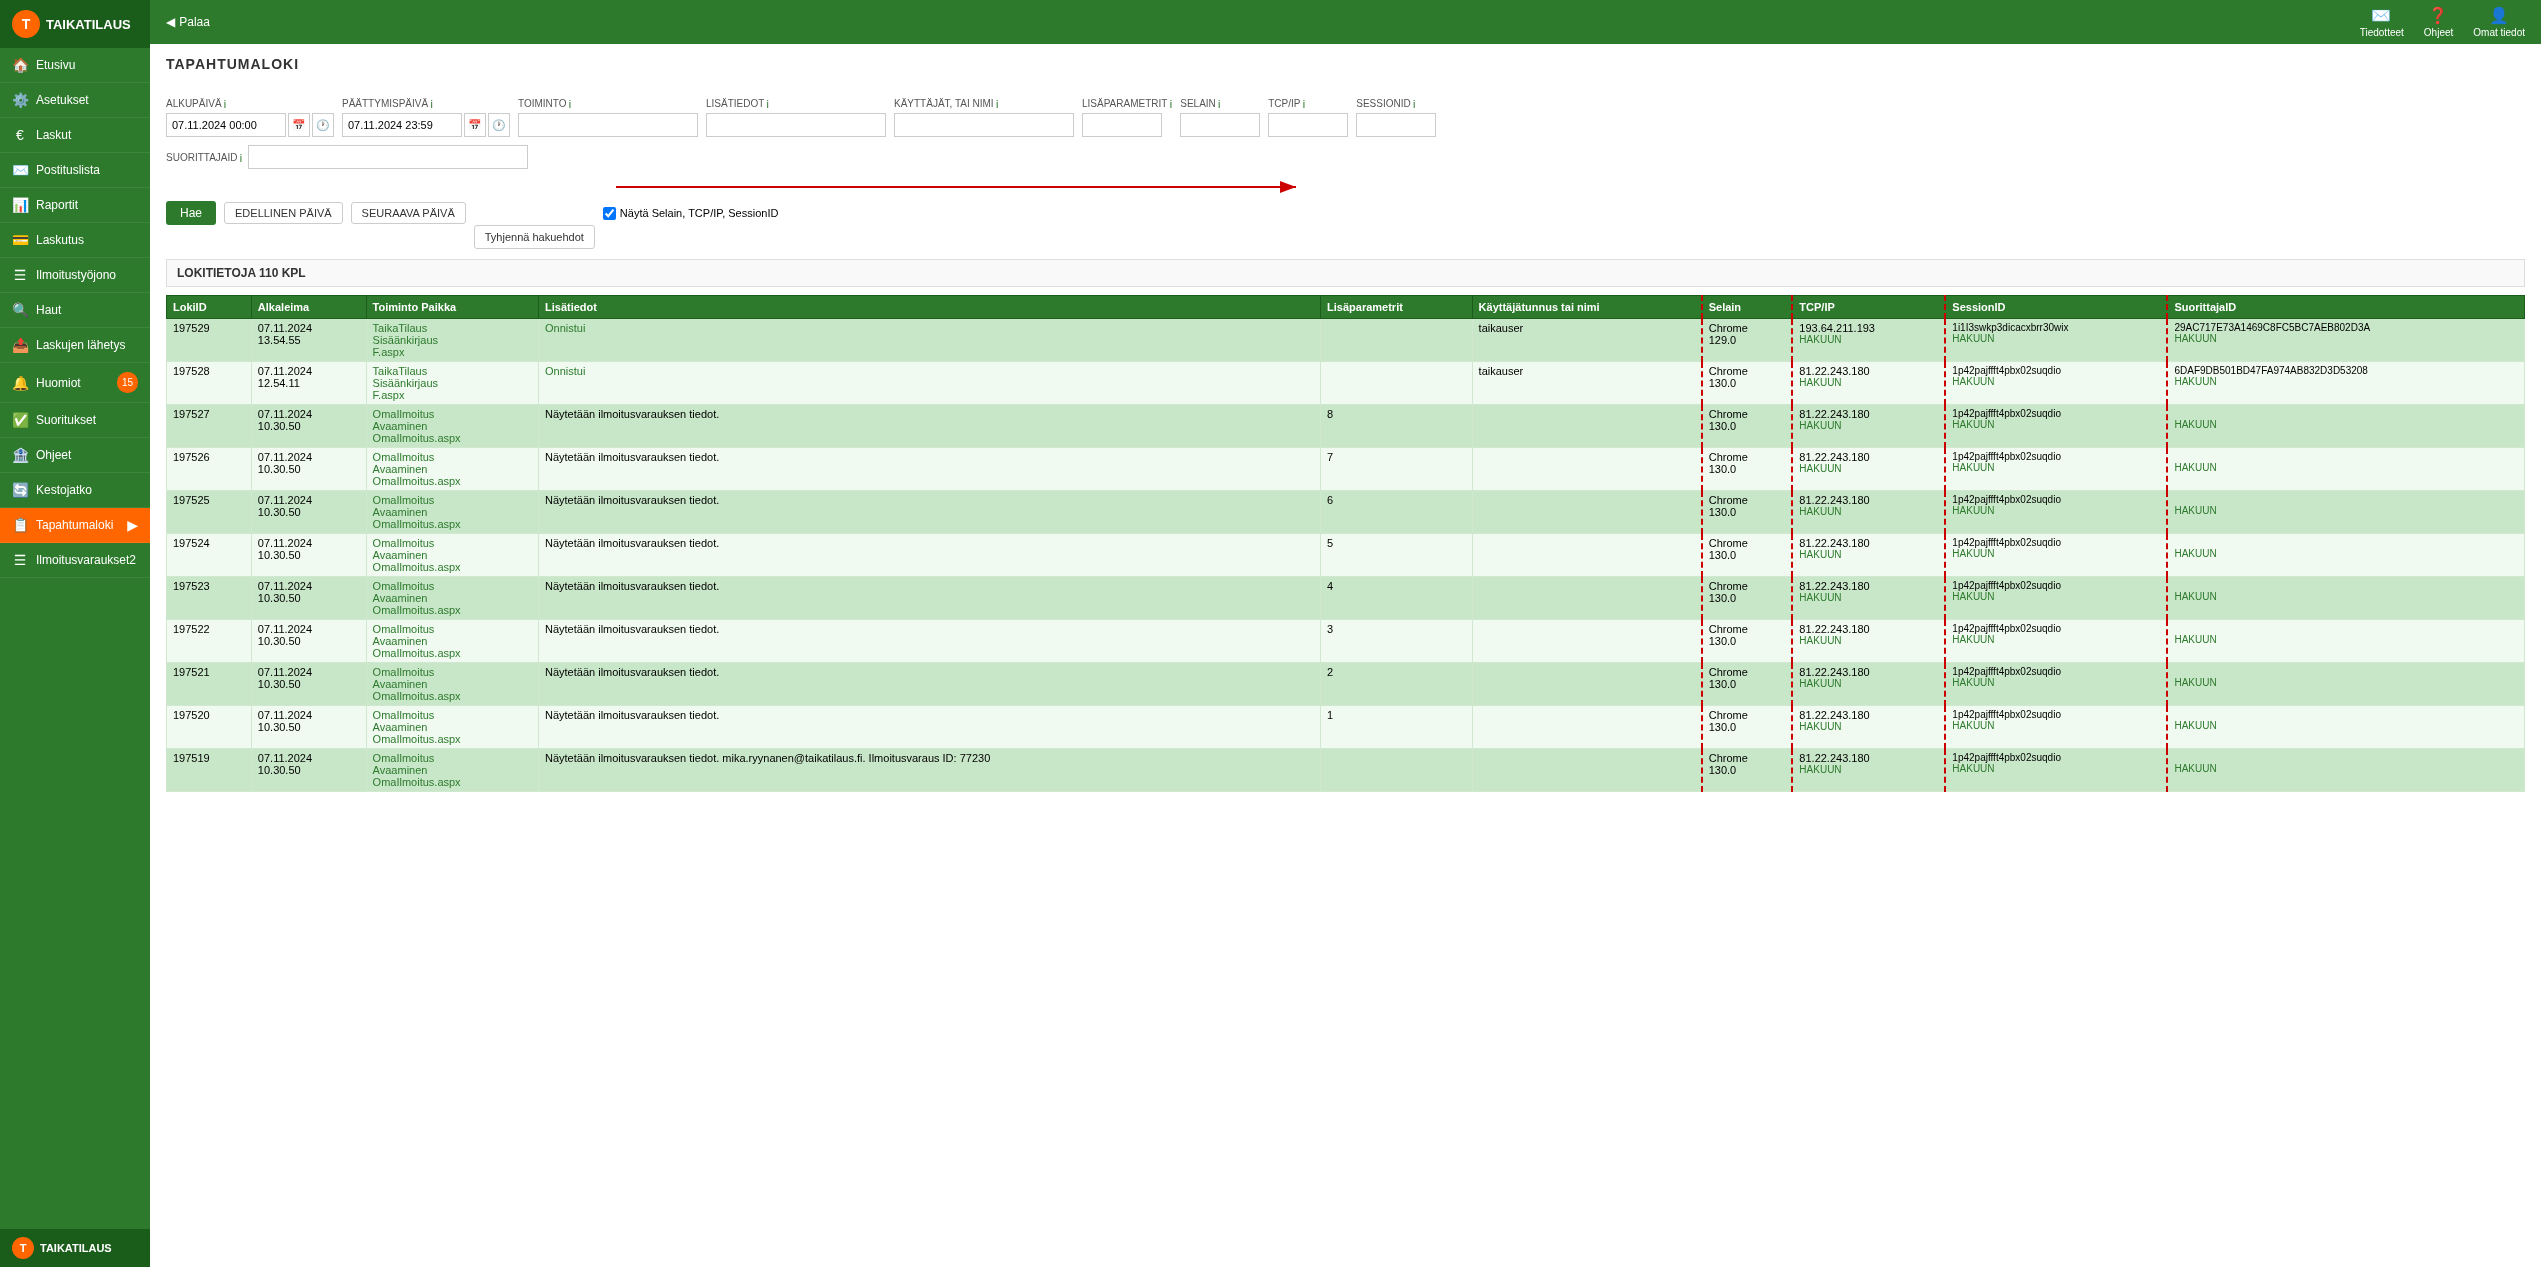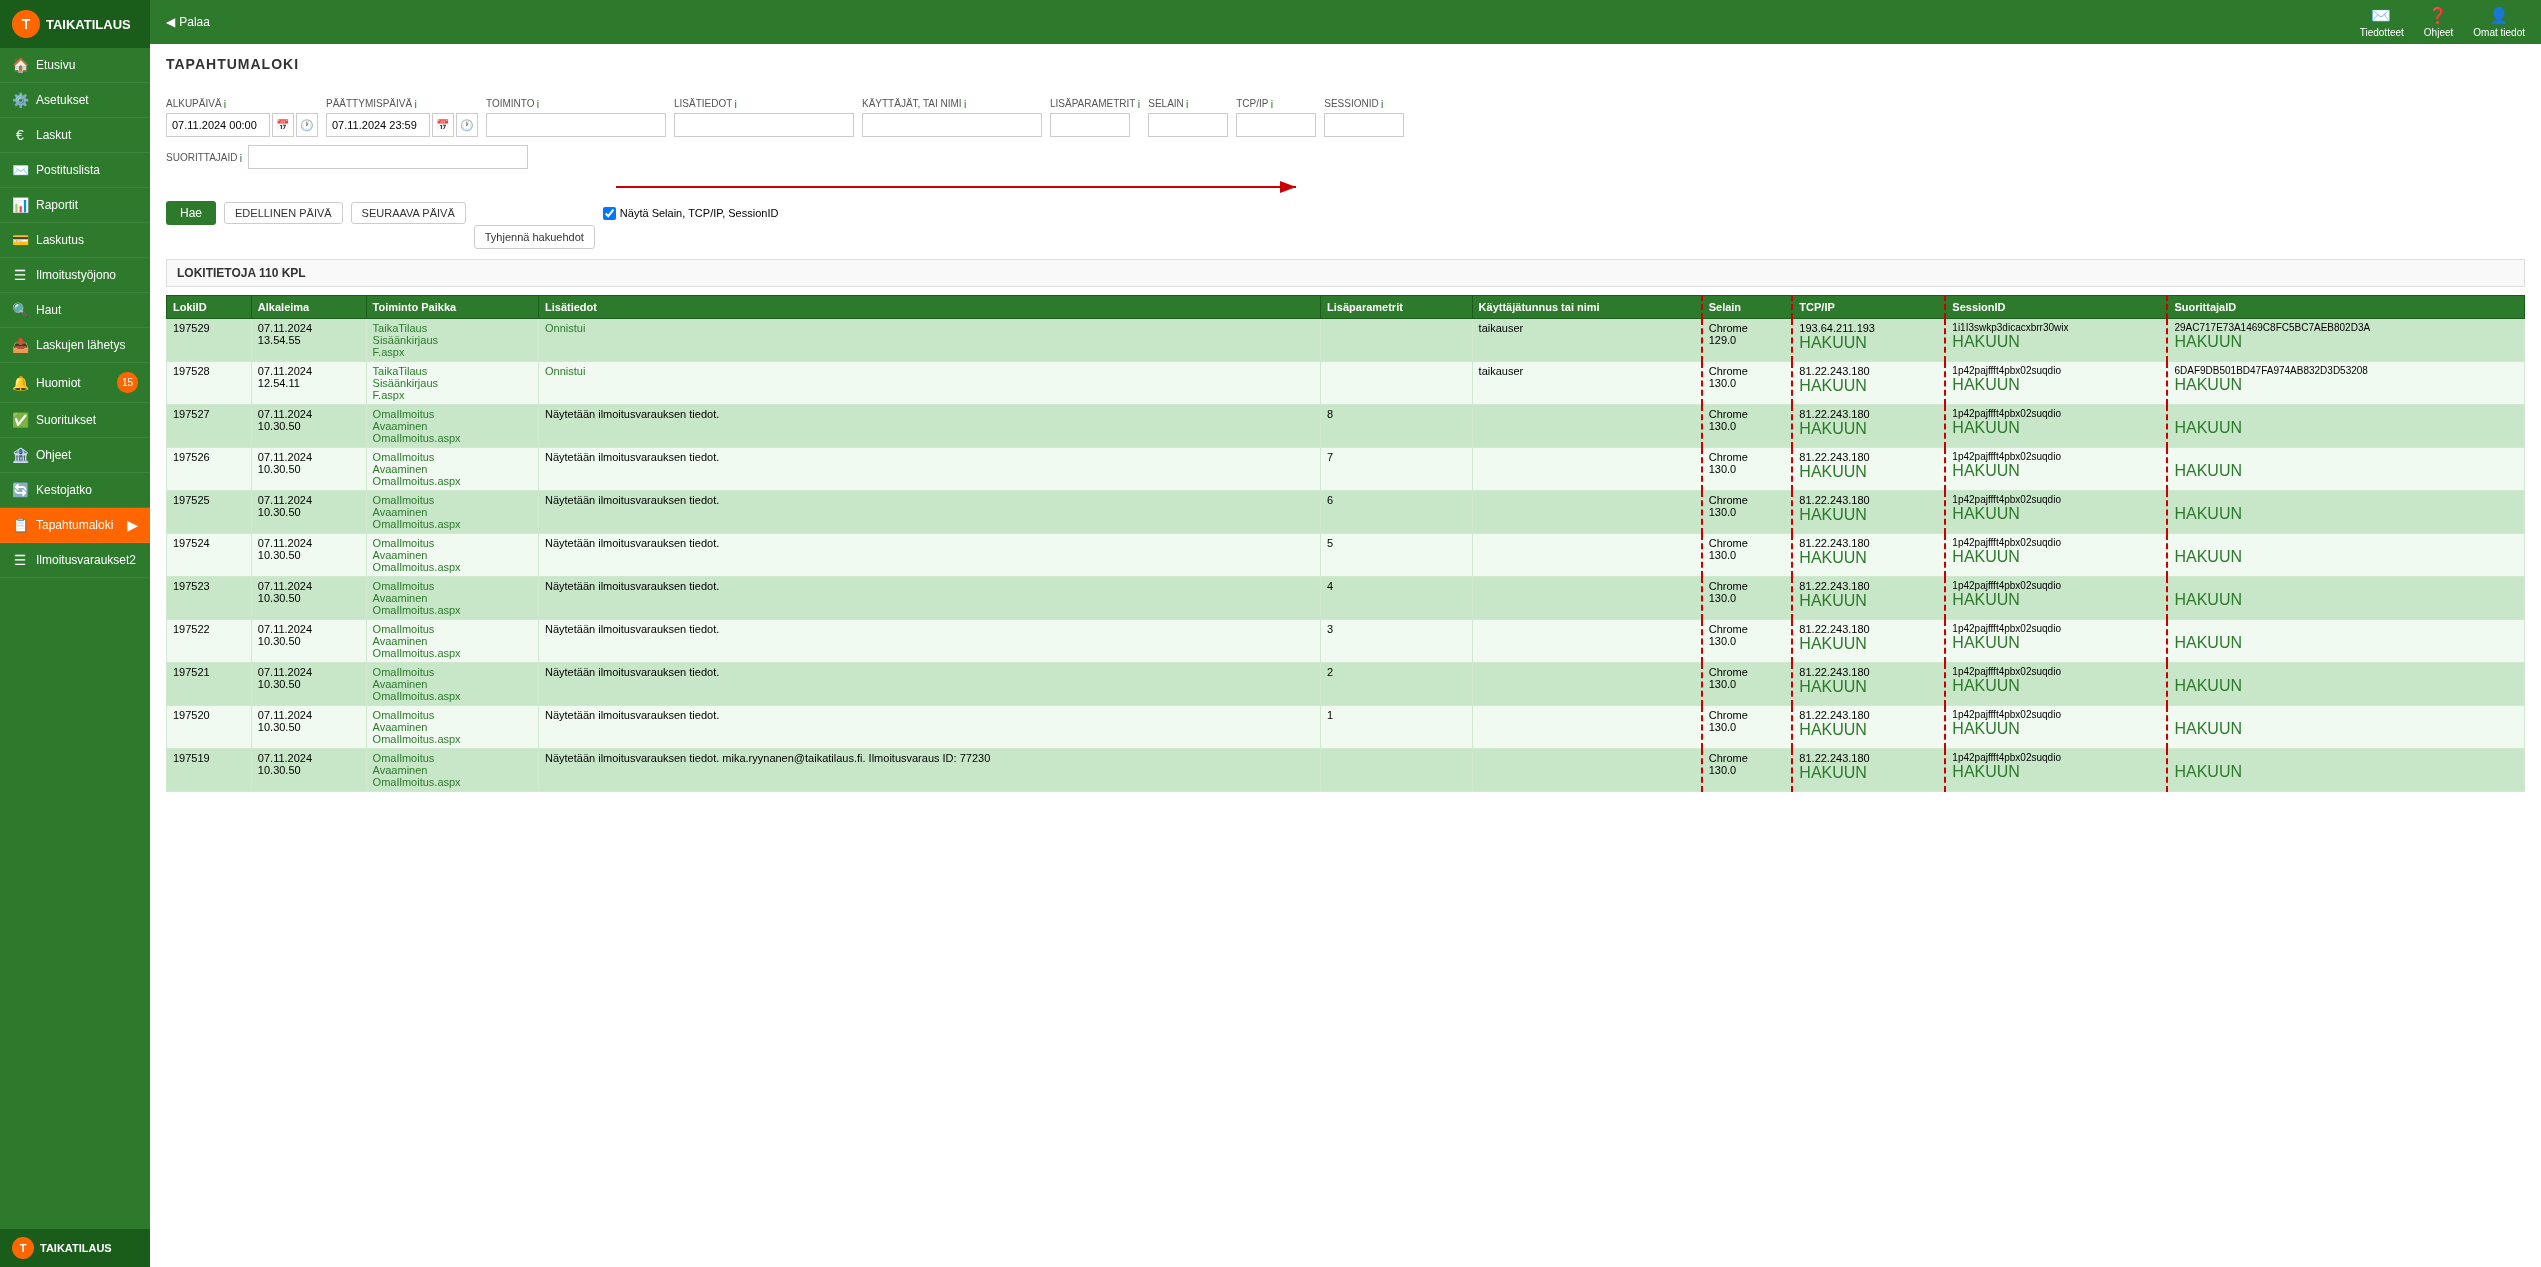--- a/index.html
+++ b/index.html
@@ -157,21 +157,21 @@
       display: flex;
       align-items: center;
       gap: 2px;
     }
     .filter-input {
       border: 1px solid #ccc;
       padding: 3px 5px;
       font-size: 11px;
       height: 24px;
     }
-    .filter-input-date { width: 104px; }
+    .filter-input-date { width: 120px; }
     .filter-input-text { width: 80px; }
     .filter-input-long { width: 180px; }
     .icon-btn {
       background: none;
       border: 1px solid #ccc;
       height: 24px;
       width: 22px;
       cursor: pointer;
       font-size: 11px;
       display: flex;
@@ -265,21 +265,21 @@
     .log-table td {
       padding: 3px 6px;
       border: 1px solid #d0e8d0;
       vertical-align: top;
     }
     .log-table tr:nth-child(even) td { background: #f0faf0; }
     .log-table tr:nth-child(odd) td { background: #ffffff; }
     .log-table .row-green td { background: #c8e6c8 !important; }
 
     .link-green { color: #2d7a2d; text-decoration: none; cursor: pointer; }
-    .hakuun-link { color: #2d7a2d; font-size: 16px; text-decoration: none; cursor: pointer; display: block; }
+    .hakuun-link { color: #2d7a2d; font-size: 10px; text-decoration: none; cursor: pointer; display: block; }
 
     
     .col-selain, .col-tcpip, .col-sessionid, .col-suorittajaid {
       border-left: 2px dashed #cc0000 !important;
     }
     .th-selain, .th-tcpip, .th-sessionid, .th-suorittajaid {
       border-left: 2px dashed #cc0000 !important;
     }
   </style>
 </head>

